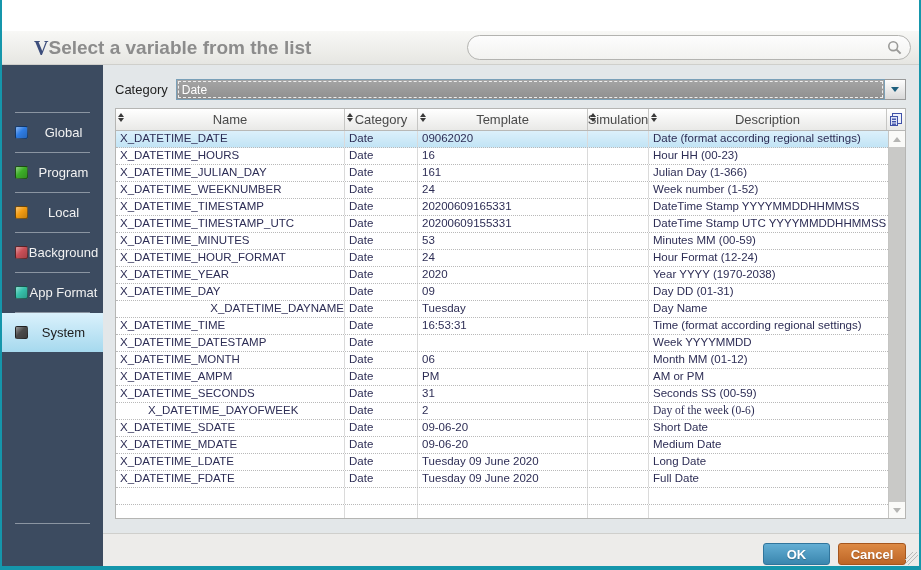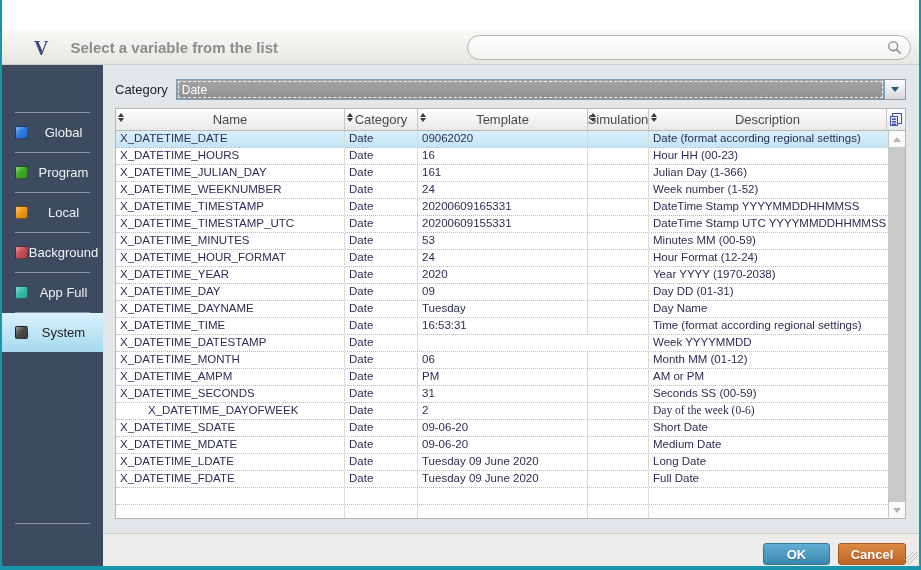--- a/index.html
+++ b/index.html
@@ -29,21 +29,21 @@
 
   
   .appheader {
     height:34px; flex:0 0 34px; position:relative;
     background:linear-gradient(#f8f8f6,#e6e6e2);
     border-bottom:1px solid #cfcfcb;
     display:flex; align-items:center;
   }
   .logo-v { font-family:"Liberation Serif", serif; font-weight:bold; color:#3d4e7c;
     font-size:20px; margin-left:32px; line-height:1; }
-  .appheader .subtitle { margin-left:22px; font-size:15px; font-weight:bold; color:#8c8c8c; }
+  .appheader .subtitle { font-size:19px; font-weight:bold; color:#8c8c8c; }
   .searchbox {
     position:absolute; right:8px; top:4px; width:444px; height:25px;
     border:1px solid #b3b3b0; border-radius:13px;
     background:linear-gradient(#fdfdfd,#f2f2f0);
     display:flex; align-items:center;
   }
   .searchbox input { flex:1; border:none; outline:none; background:transparent;
     font-size:12px; padding:0 6px 0 12px; color:#333; }
   .search-ico { width:15px; height:15px; margin-right:8px; flex:0 0 15px; }
 
@@ -170,21 +170,21 @@
           <span class="lbl">Local</span>
         </div>
         <div class="sb-sep"></div>
         <div class="sb-item">
           <span class="sq" style="background: linear-gradient(135deg, rgba(255, 255, 255, 0.45), rgba(255, 255, 255, 0) 45%, rgba(0, 0, 0, 0.18)), rgb(201, 79, 87);"></span>
           <span class="lbl">Background</span>
         </div>
         <div class="sb-sep"></div>
         <div class="sb-item">
           <span class="sq" style="background: linear-gradient(135deg, rgba(255, 255, 255, 0.45), rgba(255, 255, 255, 0) 45%, rgba(0, 0, 0, 0.18)), rgb(54, 192, 170);"></span>
-          <span class="lbl">App Full</span>
+          <span class="lbl">App Format</span>
         </div>
         <div class="sb-sep"></div>
         <div class="sb-item selected">
           <span class="sq" style="background: linear-gradient(135deg, rgba(255, 255, 255, 0.45), rgba(255, 255, 255, 0) 45%, rgba(0, 0, 0, 0.18)), rgb(74, 74, 74);"></span>
           <span class="lbl">System</span>
         </div>
         <div class="sb-flex"></div>
         <div class="sb-sep"></div>
         <div class="sb-bottom-spacer"></div>
       </div>
@@ -314,21 +314,21 @@
                 <div class="td" style="flex: 1 1 0%;">Year YYYY (1970-2038)</div>
               </div>
               <div class="tr">
                 <div class="td" style="width: 229px; flex: 0 0 229px;">X_DATETIME_DAY</div>
                 <div class="td" style="width: 73px; flex: 0 0 73px;">Date</div>
                 <div class="td" style="width: 170px; flex: 0 0 170px;">09</div>
                 <div class="td" style="width: 61px; flex: 0 0 61px;"></div>
                 <div class="td" style="flex: 1 1 0%;">Day DD (01-31)</div>
               </div>
               <div class="tr">
-                <div class="td" style="width: 229px; flex: 0 0 229px;">X_DATETIME_DAYNAME</div>
+                <div class="td" style="width: 229px; flex: 0 0 229px; text-align: right;">X_DATETIME_DAYNAME</div>
                 <div class="td" style="width: 73px; flex: 0 0 73px;">Date</div>
                 <div class="td" style="width: 170px; flex: 0 0 170px;">Tuesday</div>
                 <div class="td" style="width: 61px; flex: 0 0 61px;"></div>
                 <div class="td" style="flex: 1 1 0%;">Day Name</div>
               </div>
               <div class="tr">
                 <div class="td" style="width: 229px; flex: 0 0 229px;">X_DATETIME_TIME</div>
                 <div class="td" style="width: 73px; flex: 0 0 73px;">Date</div>
                 <div class="td" style="width: 170px; flex: 0 0 170px;">16:53:31</div>
                 <div class="td" style="width: 61px; flex: 0 0 61px;"></div>

